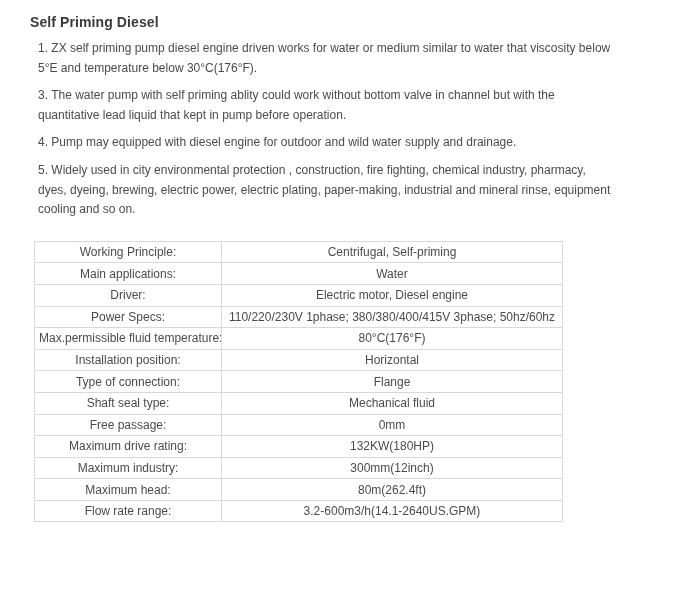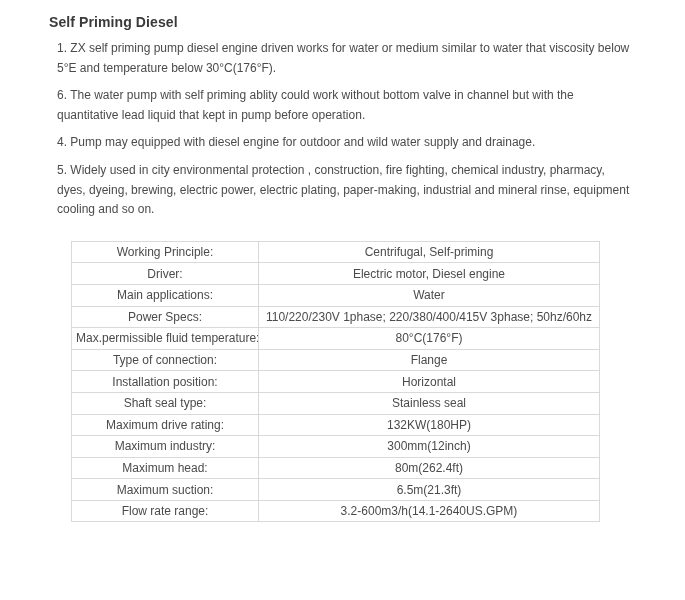--- a/index.html
+++ b/index.html
@@ -7,21 +7,21 @@
     --body-color:#4b4b4d;
     --border-outer:#c9c9c9;
     --border-inner:#d9d9d9;
     --page-bg:#ffffff;
   }
   html,body{margin:0;padding:0;background:var(--page-bg);}
   .page{
     position:relative;
     width:685px;height:524px;
     box-sizing:border-box;
-    padding:14px 0 0 49px;
+    padding:14px 0 0 30px;
     background:var(--page-bg);
     font-family:"Liberation Sans", sans-serif;
     overflow:hidden;
   }
   .title{
     margin:0 0 9px 0;
     font-size:14px;
     font-weight:bold;
     color:var(--heading-color);
     letter-spacing:0.1px;
@@ -31,21 +31,21 @@
   .line{
     font-size:12px;
     color:var(--body-color);
     line-height:19.6px;
     white-space:nowrap;
   }
   .spec-table{
     border-collapse:collapse;
     table-layout:fixed;
     width:528px;
-    margin:21px 0 0 22px;
+    margin:21px 0 0 4px;
     border:1px solid var(--border-outer);
   }
   .spec-table td{
     border:1px solid var(--border-inner);
     height:20.6px;
     padding:0 4px;
     text-align:center;
     vertical-align:middle;
     font-size:12px;
     color:var(--body-color);
@@ -61,21 +61,21 @@
 <div class="page">
 
   <h1 class="title">Self Priming Diesel</h1>
 
   <div class="paragraphs" id="paragraphs">
       <div class="para">
         <div class="line">1. ZX self priming pump diesel engine driven works for water or medium similar to water that viscosity below</div>
         <div class="line">5°E and temperature below 30°C(176°F).</div>
       </div>
       <div class="para">
-        <div class="line">6. The water pump with self priming ablity could work without bottom valve in channel but with the</div>
+        <div class="line">3. The water pump with self priming ablity could work without bottom valve in channel but with the</div>
         <div class="line">quantitative lead liquid that kept in pump before operation.</div>
       </div>
       <div class="para">
         <div class="line">4. Pump may equipped with diesel engine for outdoor and wild water supply and drainage.</div>
       </div>
       <div class="para">
         <div class="line">5. Widely used in city environmental protection , construction, fire fighting, chemical industry, pharmacy,</div>
         <div class="line">dyes, dyeing, brewing, electric power, electric plating, paper-making, industrial and mineral rinse, equipment</div>
         <div class="line">cooling and so on.</div>
       </div>
@@ -85,63 +85,63 @@
     <colgroup>
       <col class="col-label">
       <col class="col-value">
     </colgroup>
     <tbody id="spec-tbody">
         <tr>
           <td>Working Principle:</td>
           <td>Centrifugal, Self-priming</td>
         </tr>
         <tr>
+          <td>Main applications:</td>
+          <td>Water</td>
+        </tr>
+        <tr>
           <td>Driver:</td>
           <td>Electric motor, Diesel engine</td>
         </tr>
         <tr>
-          <td>Main applications:</td>
-          <td>Water</td>
-        </tr>
-        <tr>
           <td>Power Specs:</td>
-          <td>110/220/230V 1phase; 220/380/400/415V 3phase; 50hz/60hz</td>
+          <td>110/220/230V 1phase; 380/380/400/415V 3phase; 50hz/60hz</td>
         </tr>
         <tr>
           <td>Max.permissible fluid temperature:</td>
           <td>80°C(176°F)</td>
         </tr>
         <tr>
+          <td>Installation position:</td>
+          <td>Horizontal</td>
+        </tr>
+        <tr>
           <td>Type of connection:</td>
           <td>Flange</td>
         </tr>
         <tr>
-          <td>Installation position:</td>
-          <td>Horizontal</td>
+          <td>Shaft seal type:</td>
+          <td>Mechanical fluid</td>
         </tr>
         <tr>
-          <td>Shaft seal type:</td>
-          <td>Stainless seal</td>
+          <td>Free passage:</td>
+          <td>0mm</td>
         </tr>
         <tr>
           <td>Maximum drive rating:</td>
           <td>132KW(180HP)</td>
         </tr>
         <tr>
           <td>Maximum industry:</td>
           <td>300mm(12inch)</td>
         </tr>
         <tr>
           <td>Maximum head:</td>
           <td>80m(262.4ft)</td>
         </tr>
         <tr>
-          <td>Maximum suction:</td>
-          <td>6.5m(21.3ft)</td>
-        </tr>
-        <tr>
           <td>Flow rate range:</td>
           <td>3.2-600m3/h(14.1-2640US.GPM)</td>
         </tr>
       </tbody>
   </table>
 
 </div>
 
 </body></html>

